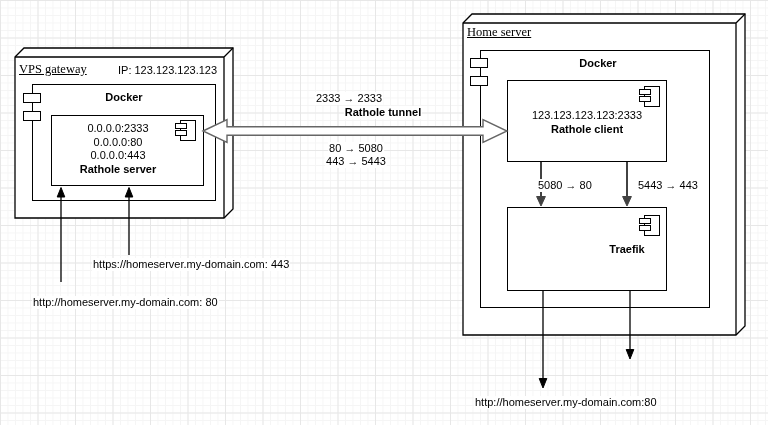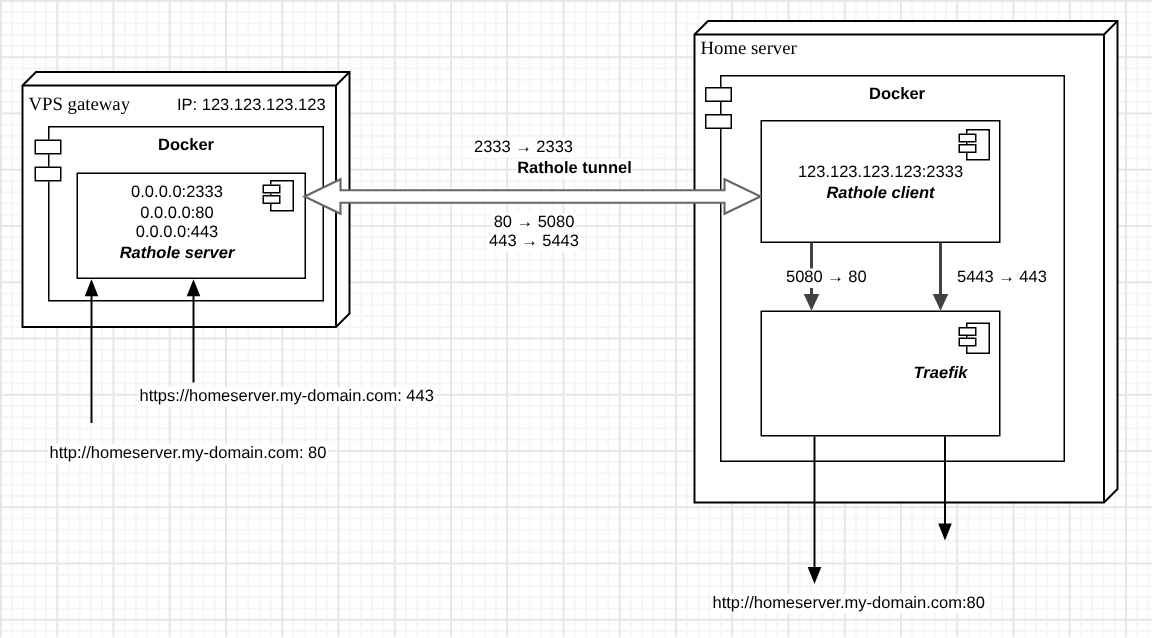--- a/index.html
+++ b/index.html
@@ -22,24 +22,24 @@
   .comp-icon{position:absolute;width:14px;height:19px;border:1.3px solid #000;background:#fff;z-index:2;}
   .comp-icon .tab{position:absolute;left:-6px;width:10px;height:4px;border:1.3px solid #000;background:#fff;}
   .comp-icon .tab.t1{top:2px;}
   .comp-icon .tab.t2{top:9px;}
   .txt{position:absolute;font-size:11px;line-height:13px;white-space:nowrap;z-index:3;}
   .txt.center{transform:translateX(-50%);}
   .txt.bold{font-weight:bold;}
   .txt.bg{background:#ffffff;padding:0 1px;}
   .node-title{
     position:absolute;font-family:"Liberation Serif","DejaVu Serif",serif;
-    font-size:12.5px;white-space:nowrap;z-index:3;
+    font-size:12.5px;text-decoration:underline;white-space:nowrap;z-index:3;
   }
   .textblock{position:absolute;text-align:center;font-size:11px;line-height:13.5px;z-index:3;}
-  .textblock .name{font-weight:bold;font-style:italic;}
+  .textblock .name{font-weight:bold;}
 </style>
 </head>
 <body>
 
 <div class="canvas">
 
   <svg class="layer z0" width="768" height="425" viewBox="0 0 768 425">
 
     <path d="M15,57 L24,48 L233,48 L233,209 L224,218 L15,218 Z" fill="#ffffff" stroke="#000000" stroke-width="1.3"></path>
     <path d="M15,57 L224,57 M224,57 L224,218 M233,48 L224,57" fill="none" stroke="#000000" stroke-width="1.3"></path>
@@ -107,21 +107,21 @@
     <div class="comp-icon" style="right:6px;top:5px;">
       <div class="tab t1"></div>
         <div class="tab t2"></div>
     </div>
   </div>
   <div class="textblock" style="left:507px;top:109px;width:160px;">
     <div>123.123.123.123:2333</div>
     <div class="name">Rathole client</div>
   </div>
 
-  <div class="txt bg" style="left:523px;top:179px;">5080 → 80</div>
+  <div class="txt bg" style="left:537px;top:179px;">5080 → 80</div>
   <div class="txt bg" style="left:637px;top:179px;">5443 → 443</div>
 
   <div class="box" style="left:507px;top:207px;width:160px;height:84px;">
     <div class="comp-icon" style="right:6px;top:7px;">
       <div class="tab t1"></div>
         <div class="tab t2"></div>
     </div>
   </div>
   <div class="textblock" style="left:507px;top:243px;width:160px;padding-left:40px;">
     <div class="name">Traefik</div>

